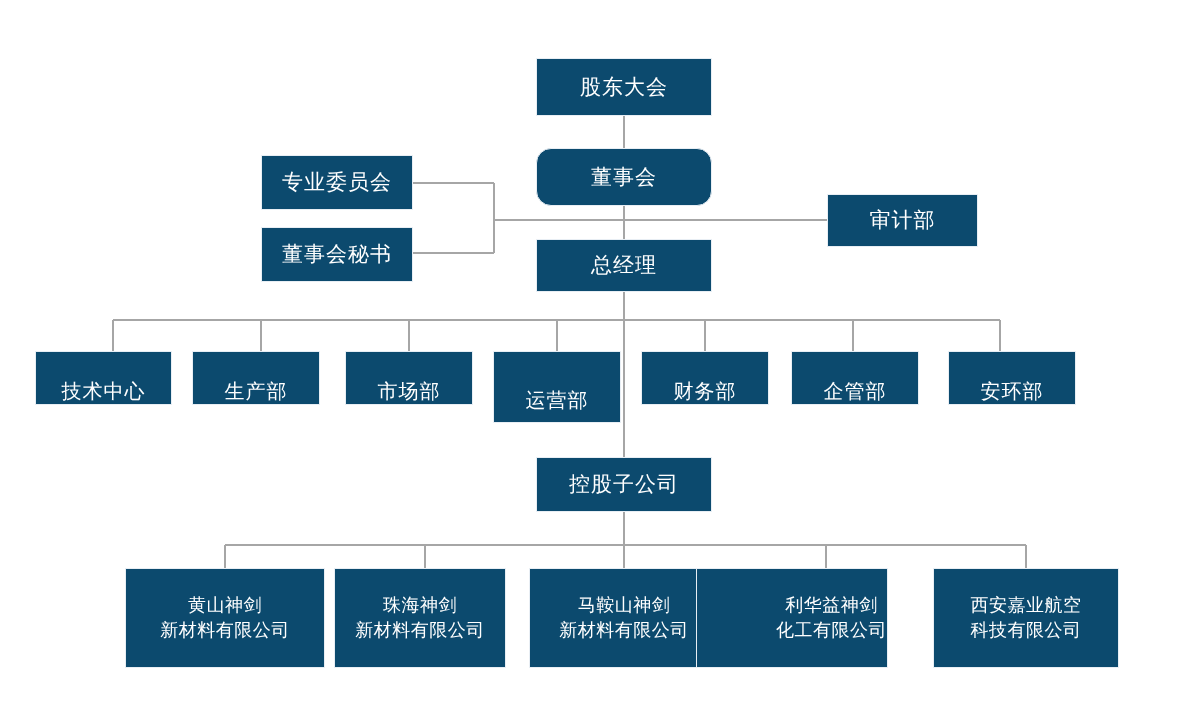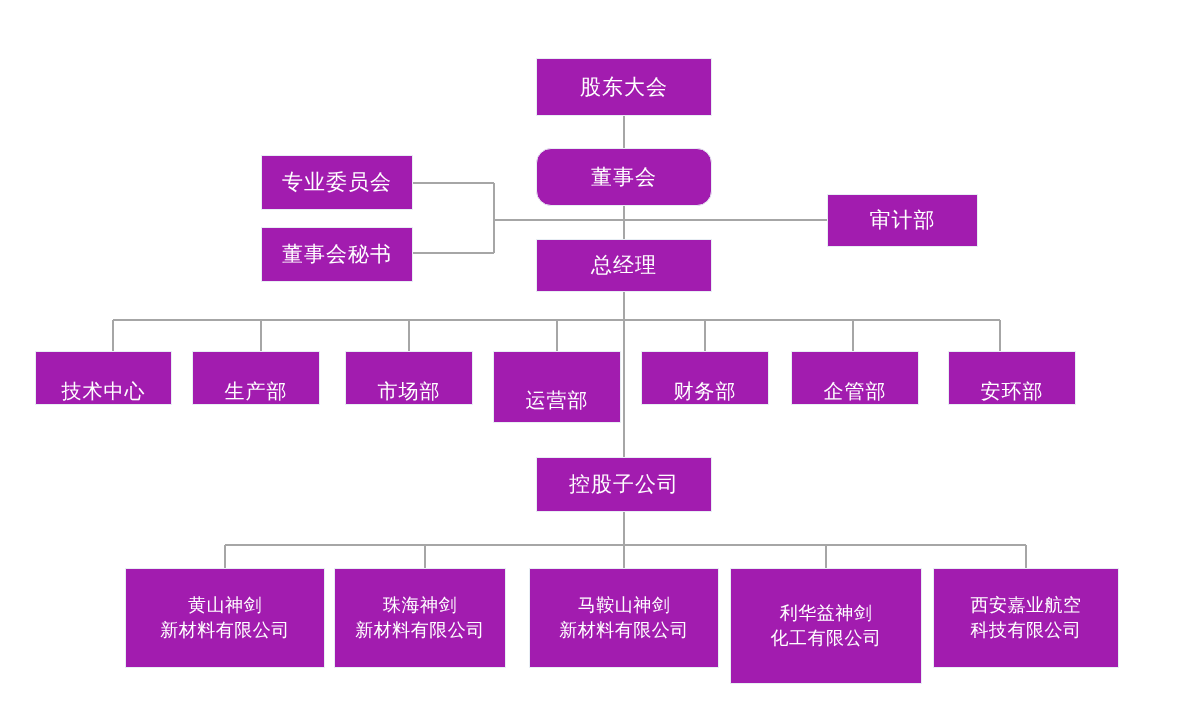--- a/index.html
+++ b/index.html
@@ -22,21 +22,21 @@
     position: absolute;
     left: 0;
     top: 0;
     width: 1194px;
     height: 711px;
     pointer-events: none;
   }
   .node {
     position: absolute;
     box-sizing: border-box;
-    background: #a21caf;
+    background: #0c4a6e;
     border: 1px solid #e8eef4;
     display: flex;
     align-items: center;
     justify-content: center;
     text-align: center;
     color: #ffffff;
     z-index: 2;
   }
   .node .label {
     display: block;
@@ -145,21 +145,21 @@
 新材料有限公司</span>
   </div>
   <div class="node lvl-sub" style="left:334px; top:568px; width:172px; height:100px;">
     <span class="label">珠海神剑
 新材料有限公司</span>
   </div>
   <div class="node lvl-sub" style="left:529px; top:568px; width:190px; height:100px;">
     <span class="label">马鞍山神剑
 新材料有限公司</span>
   </div>
-  <div class="node lvl-sub" style="left:730px; top:568px; width:192px; height:116px;">
+  <div class="node lvl-sub" style="left:696px; top:568px; width:192px; height:100px;justify-content:flex-end;">
     <span class="label">利华益神剑
 化工有限公司</span>
   </div>
   <div class="node lvl-sub" style="left:933px; top:568px; width:186px; height:100px;">
     <span class="label">西安嘉业航空
 科技有限公司</span>
   </div>
 
 </div>
 

